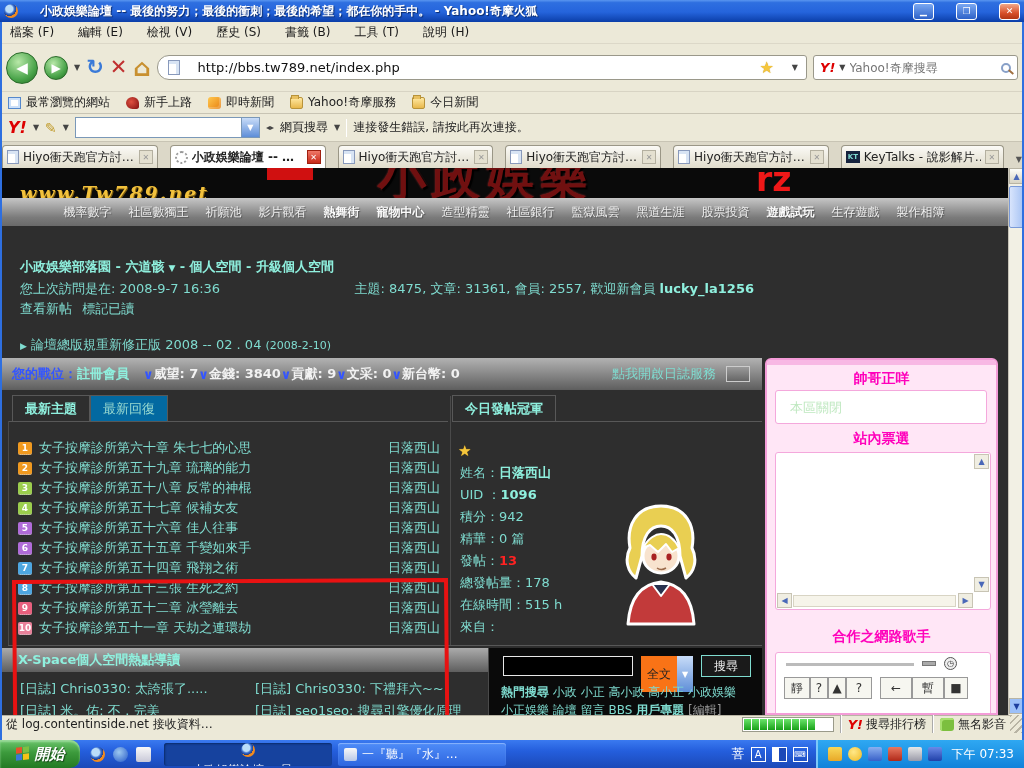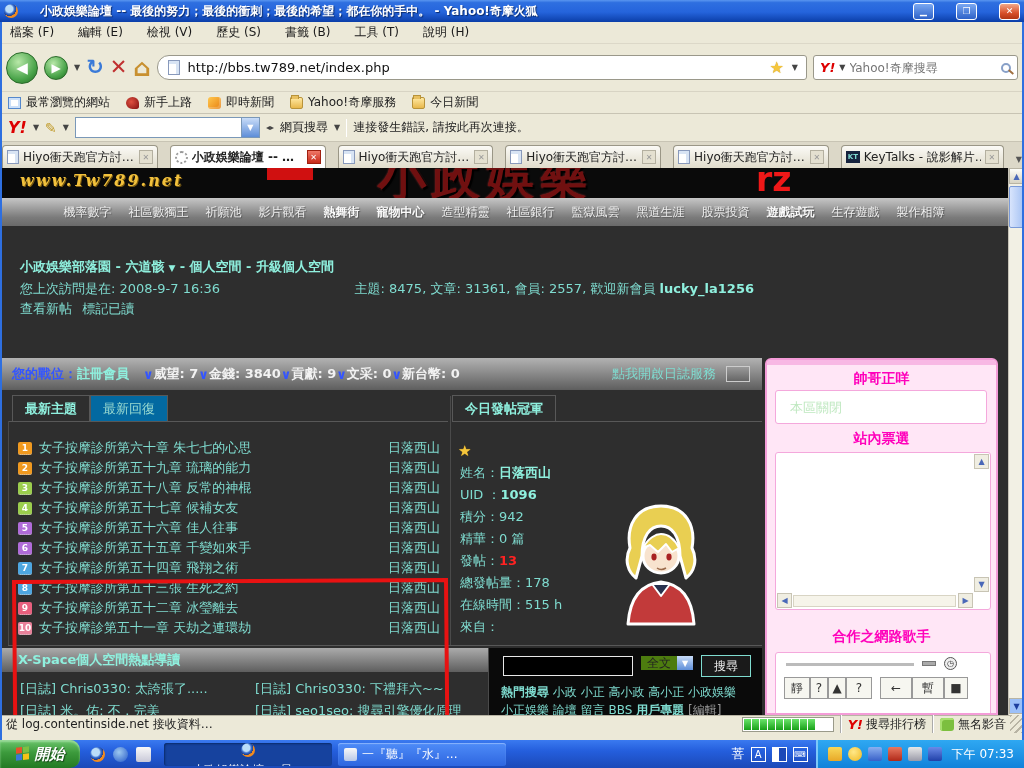--- a/index.html
+++ b/index.html
@@ -15,21 +15,21 @@
 .tb-close{background:linear-gradient(180deg,#F2A888,#D8502A 60%,#B23614);}
 
 #menubar{left:0;top:22px;width:1024px;height:22px;background:#ECE9D8;border-bottom:1px solid #DCD8C8;display:flex;align-items:center;gap:24px;padding:0 10px;font-size:12px;color:#1A1A1A;}
 
 #navbar{left:0;top:44px;width:1024px;height:48px;background:#ECE9D8;display:flex;align-items:center;gap:6px;padding:0 6px;border-bottom:1px solid #D8D4C4;}
 .navcircle{border-radius:50%;border:1px solid #2A6A2A;background:radial-gradient(circle at 38% 30%,#B8E8A8,#4AA44A 62%,#1E6A1E);color:#fff;display:flex;align-items:center;justify-content:center;font-weight:bold;}
 .back{width:32px;height:32px;font-size:15px;}
 .fwd{width:24px;height:24px;font-size:12px;}
 .ddarrow{font-size:8px;color:#444;}
 .glyphbtn{font-size:21px;font-weight:bold;line-height:1;}
-.urlbar{flex:1;height:25px;background:#fff;border:1px solid #9A988A;border-radius:12px 3px 3px 12px;display:flex;align-items:center;gap:8px;padding:0 8px 0 10px;}
+.urlbar{flex:1;height:25px;background:#fff;border:1px solid #9A988A;border-radius:12px 3px 3px 12px;display:flex;align-items:center;gap:18px;padding:0 8px 0 10px;}
 .docicon{width:12px;height:15px;background:#fff;border:1px solid #8899BB;box-shadow:inset -3px 3px 0 #D8E4F4;}
 .urltext{font-size:13px;color:#111;flex:1;}
 .star{color:#F5C63C;font-size:16px;text-shadow:0 0 1px #B8860B;}
 .ysearch{width:205px;height:25px;background:#fff;border:1px solid #9A988A;border-radius:3px;display:flex;align-items:center;gap:4px;padding:0 6px;}
 .ylogo{color:#D00;font-weight:bold;font-style:italic;font-size:13px;}
 .ysearch input{border:0;outline:0;flex:1;font-size:12px;color:#999;min-width:10px;}
 .mag{width:10px;height:10px;border:2px solid #88A0C8;border-radius:50%;position:relative;}
 .mag::after{content:"";position:absolute;width:6px;height:2px;background:#A07040;right:-5px;bottom:-2px;transform:rotate(40deg);}
 
 #bmbar{left:0;top:92px;width:1024px;height:22px;background:#ECE9D8;border-bottom:1px solid #C8C4B4;display:flex;align-items:center;gap:16px;padding:0 8px;font-size:12px;color:#222;}
@@ -56,21 +56,21 @@
 .tabclose{width:14px;height:14px;border:1px solid #B4B0A0;background:#E4E0D0;color:#999;font-size:8px;display:flex;align-items:center;justify-content:center;flex:0 0 auto;}
 .tabclose.red{background:linear-gradient(#F07868,#C82818);border-color:#A02010;color:#fff;}
 .pageico{width:12px;height:14px;background:#fff;border:1px solid #8899BB;box-shadow:inset -3px 3px 0 #D8E4F4;flex:0 0 auto;}
 .spinner{width:13px;height:13px;border-radius:50%;border:2px dotted #9A9A9A;flex:0 0 auto;}
 .ktico{width:14px;height:12px;background:#16233E;color:#7FD8D0;font-size:7px;font-weight:bold;display:flex;align-items:center;justify-content:center;flex:0 0 auto;}
 .tablist-btn{margin-left:auto;margin-bottom:4px;font-size:8px;color:#555;}
 
 #viewport{left:0;top:168px;width:1024px;height:547px;background:#2E2E2E;overflow:hidden;}
 #content{position:absolute;left:0;top:0;width:1008px;height:547px;overflow:hidden;}
 .banner{left:0;top:0;width:1008px;height:30px;background:#0A0A0A;overflow:hidden;}
-.siteurl{left:20px;top:3px;font-family:"DejaVu Serif",serif;font-style:italic;font-weight:bold;font-size:16px;color:#F2C13C;letter-spacing:2px;text-shadow:1px 1px 0 #7A5A10;}
+.siteurl{left:20px;top:14px;font-family:"DejaVu Serif",serif;font-style:italic;font-weight:bold;font-size:19px;color:#F2C13C;letter-spacing:2px;text-shadow:1px 1px 0 #7A5A10;}
 .redblock{left:267px;top:0;width:46px;height:12px;background:#D01010;}
 .bigtitle{left:378px;top:-22px;font-size:48px;font-weight:bold;color:#701010;text-shadow:2px 2px 1px #000,0 0 2px #A03030;letter-spacing:6px;white-space:nowrap;}
 .bigsuffix{left:756px;top:-8px;font-size:33px;font-weight:bold;color:#F01818;}
 .topnav{left:0;top:30px;width:1008px;height:28px;background:linear-gradient(#C6C6C6,#7A7A7A 70%,#6A6A6A);display:flex;align-items:center;justify-content:center;gap:17px;font-size:12px;color:#EFEFEF;text-shadow:1px 1px 1px #555;}
 .topnav .b{font-weight:bold;color:#FAFAFA;}
 .teal{color:#7FDCD0;}
 .tealb{color:#8FF0DE;font-weight:bold;}
 .row{font-size:13px;white-space:nowrap;}
 .userbar{left:0;top:190px;width:762px;height:32px;background:linear-gradient(#B2B2B2,#5E5E5E);display:flex;align-items:center;padding:0 12px;font-size:13px;}
 .bluet{color:#3355FF;font-weight:bold;}
@@ -88,21 +88,21 @@
 .tauthor{margin-left:auto;color:#7FDCD0;}
 .champ-field{position:absolute;left:460px;font-size:13px;white-space:nowrap;}
 .avatarbox{left:610px;top:330px;width:102px;height:128px;}
 .star-g{color:#F5C63C;font-size:15px;text-shadow:0 0 1px #B8860B;}
 .redv{color:#FF2222;font-weight:bold;}
 
 .xhead{left:0;top:480px;width:488px;height:24px;background:linear-gradient(#ABABAB,#5E5E5E);display:flex;align-items:center;padding:0 18px;font-size:13px;}
 .xlink{position:absolute;font-size:13px;color:#7FDCD0;white-space:nowrap;}
 .searchpanel{left:488px;top:480px;width:274px;height:67px;background:#0A0A0A;border-left:1px solid #4A4A4A;}
 .sinput{left:14px;top:8px;width:130px;height:20px;background:#000;border:1px solid #E8E8E8;}
-.scope{left:152px;top:8px;width:52px;height:14px;background:#4d7c0f;display:flex;font-size:12px;}
+.scope{left:152px;top:8px;width:52px;height:36px;background:#f97316;display:flex;font-size:12px;}
 .scope .txt{flex:1;display:flex;align-items:center;justify-content:center;color:#222;}
 .scope .dd{width:16px;background:linear-gradient(#C8DCF8,#5E8ED8);color:#fff;font-size:8px;display:flex;align-items:center;justify-content:center;}
 .sbtn{left:212px;top:7px;width:50px;height:22px;background:#1A1A1A;border:1px solid #7FDCD0;color:#EFEFEF;font-size:12px;display:flex;align-items:center;justify-content:center;}
 .hotline{position:absolute;font-size:12px;color:#7FDCD0;white-space:nowrap;}
 
 .sidebar{left:765px;top:190px;width:233px;height:357px;background:#FFE6F6;border:2px solid #F49CD8;border-radius:6px 6px 0 0;overflow:hidden;}
 .sb-h{position:absolute;width:100%;text-align:center;color:#FF00BB;font-weight:bold;font-size:14px;}
 .sb-box{position:absolute;background:#fff;border:1px solid #F4A8DC;border-radius:3px;}
 .closedtxt{color:#BFE8C0;font-size:13px;position:absolute;left:14px;top:8px;}
 .xpscroll{position:absolute;background:#F0EEE2;border:1px solid #C8C4B4;display:flex;align-items:center;justify-content:center;color:#4A68B8;font-size:8px;}
@@ -295,20 +295,25 @@
       </div>
       <div class="abs row teal" style="left:20px;top:112px;">您上次訪問是在: 2008-9-7 16:36</div>
       <div class="abs row" style="right:254px;top:112px;">
         <span class="teal">主題: 8475, 文章: 31361, 會員: 2557, 歡迎新會員 </span><span class="tealb">lucky_la1256</span>
       </div>
       <div class="abs row" style="left:20px;top:132px;">
         <span class="teal">查看新帖</span>
         <span class="teal" style="margin-left:6px;">標記已讀</span>
       </div>
 
+      <div class="abs row" style="left:20px;top:168px;">
+        <span class="teal" style="font-size:9px;">▶</span>
+        <span class="teal">論壇總版規重新修正版 2008 -- 02 . 04</span>
+        <span class="teal" style="font-size:11px;">(2008-2-10)</span>
+      </div>
 
       <div class="userbar abs">
         <span class="bluet">您的戰位：</span>
         <span class="tealb">註冊會員</span>
         <span style="width:14px;"></span>
         <span class="bluet">∨</span>
         <span class="statlbl"><span>威望:</span> <span>7</span></span>
         <span class="bluet">∨</span>
         <span class="statlbl"><span>金錢:</span> <span>3840</span></span>
         <span class="bluet">∨</span>

